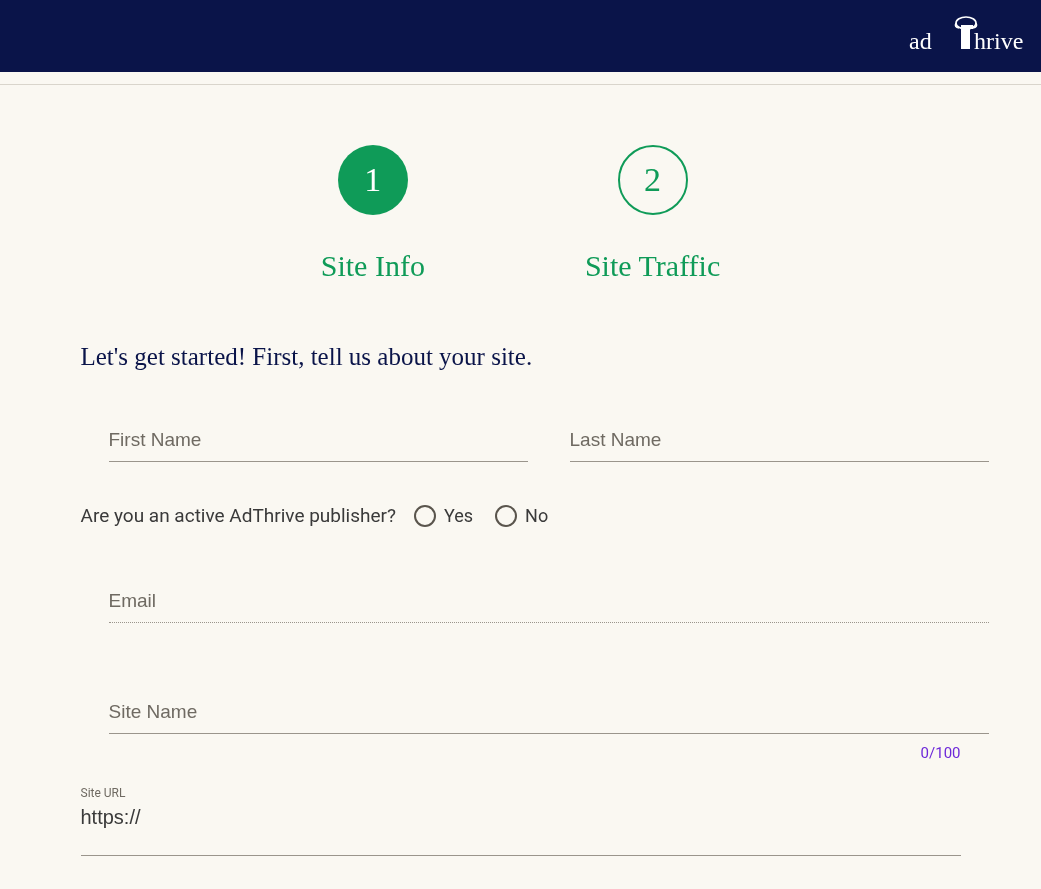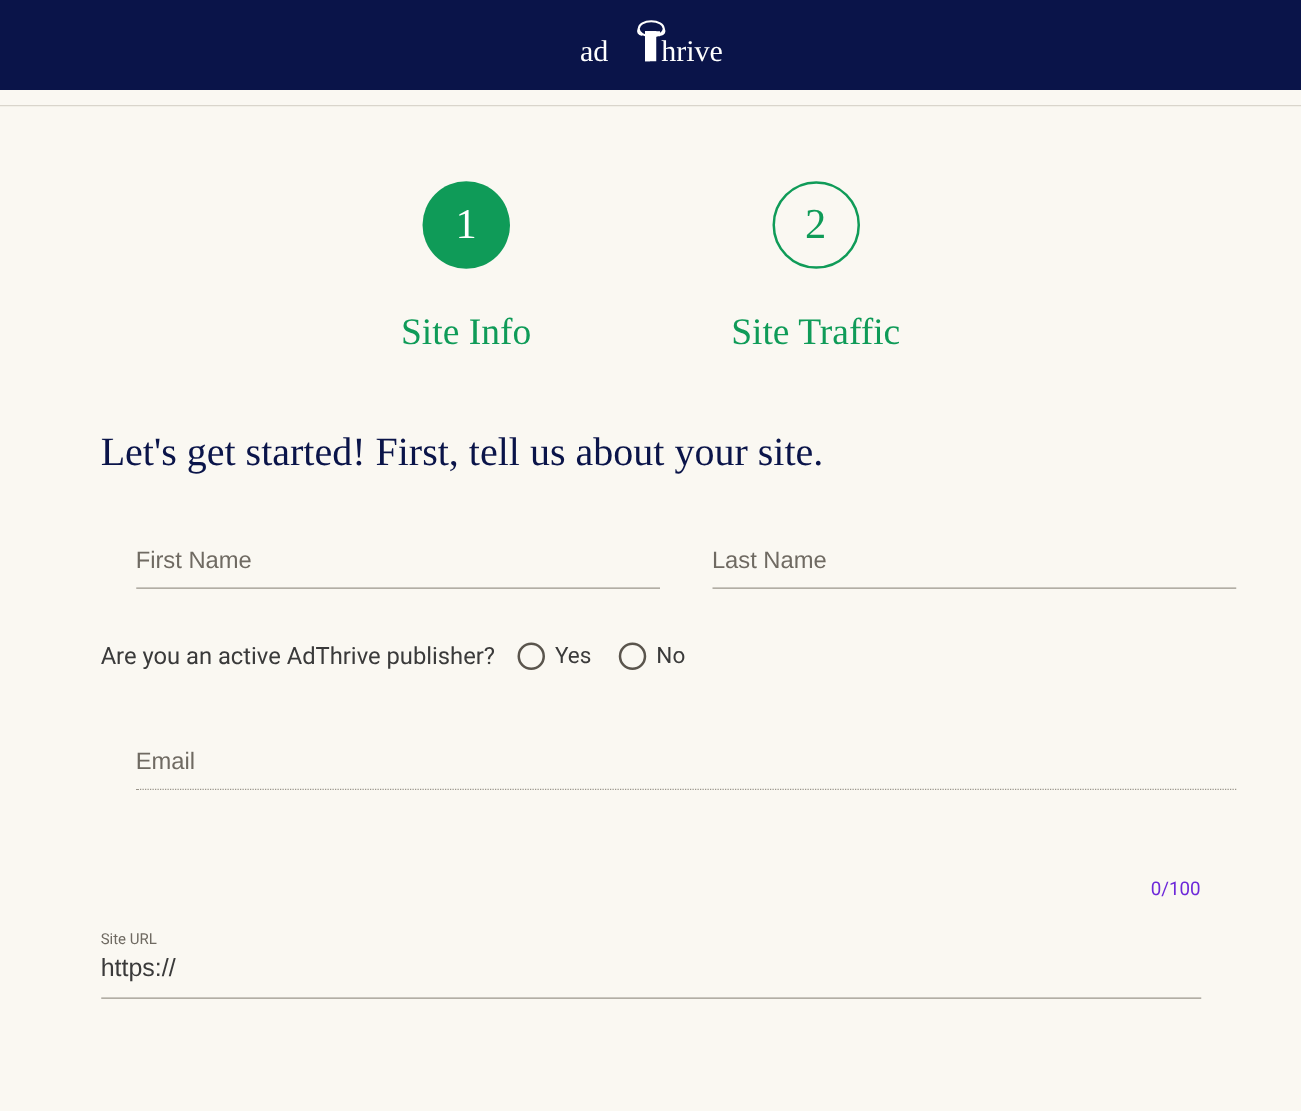--- a/index.html
+++ b/index.html
@@ -7,21 +7,21 @@
   body {
     font-family: -apple-system, BlinkMacSystemFont, "Segoe UI", Roboto, Helvetica, Arial, sans-serif;
     background: #faf8f2;
     color: #3a3a3a;
   }
   .header {
     background: #0a1449;
     height: 72px;
     display: flex;
     align-items: center;
-    justify-content: center;
+    justify-content: flex-end;
   }
   .logo {
     display: flex;
     align-items: center;
     color: #fff;
   }
   .divider-line {
     height: 1px;
     background: #d9d5cc;
     margin-top: 12px;
@@ -64,21 +64,21 @@
     background: transparent;
   }
   .step-label {
     color: #0f9b58;
     font-family: Georgia, "Times New Roman", serif;
     font-size: 30px;
   }
   .heading {
     font-family: Georgia, "Times New Roman", serif;
     color: #0a1449;
-    font-size: 32px;
+    font-size: 25px;
     font-weight: 400;
     margin-bottom: 50px;
   }
   .row {
     display: flex;
     gap: 42px;
     margin-bottom: 42px;
   }
   .field {
     flex: 1;
@@ -150,21 +150,21 @@
     color: #6f6a62;
     display: block;
     margin-bottom: 4px;
   }
   .url-input {
     width: 100%;
     border: none;
     border-bottom: 1px solid #9a958c;
     background: transparent;
     font-size: 20px;
-    padding: 2px 0 11px 0;
+    padding: 2px 0 26px 0;
     outline: none;
     color: #3a3a3a;
   }
 </style>
 </head>
 <body>
 
 <div class="header">
   <div class="logo" aria-label="adThrive">
     <svg width="150" height="46" viewBox="0 0 150 46">
@@ -225,20 +225,23 @@
         <span class="radio-circle"></span>
         <span class="radio-text">No</span>
       </label>
     </div>
   </div>
 
   <div class="full-row" style="margin-bottom:70px;">
     <input type="text" class="text-input dotted" placeholder="Email" style="">
   </div>
 
+  <div class="full-row">
+    <input type="text" class="text-input" placeholder="Site Name" style="">
+  </div>
   <div class="counter">0/100</div>
 
   <div class="full-row">
     <span class="small-label">Site URL</span>
     <input type="text" class="url-input" value="https://" style="">
   </div>
 
 </div>
 
 </body></html>

